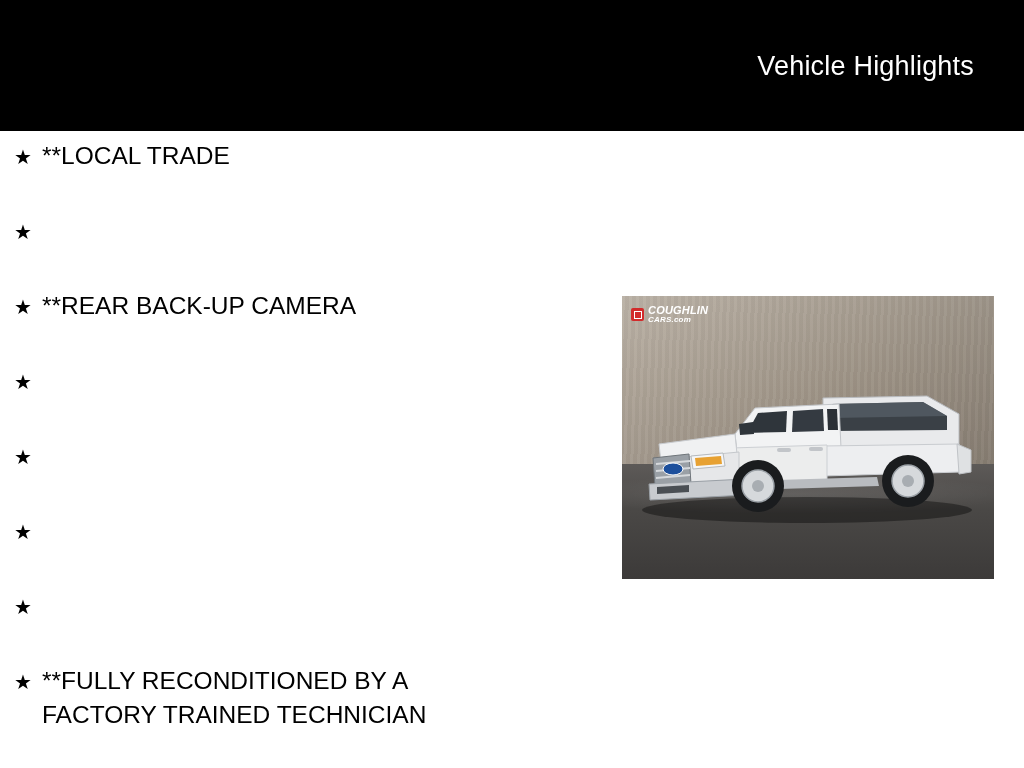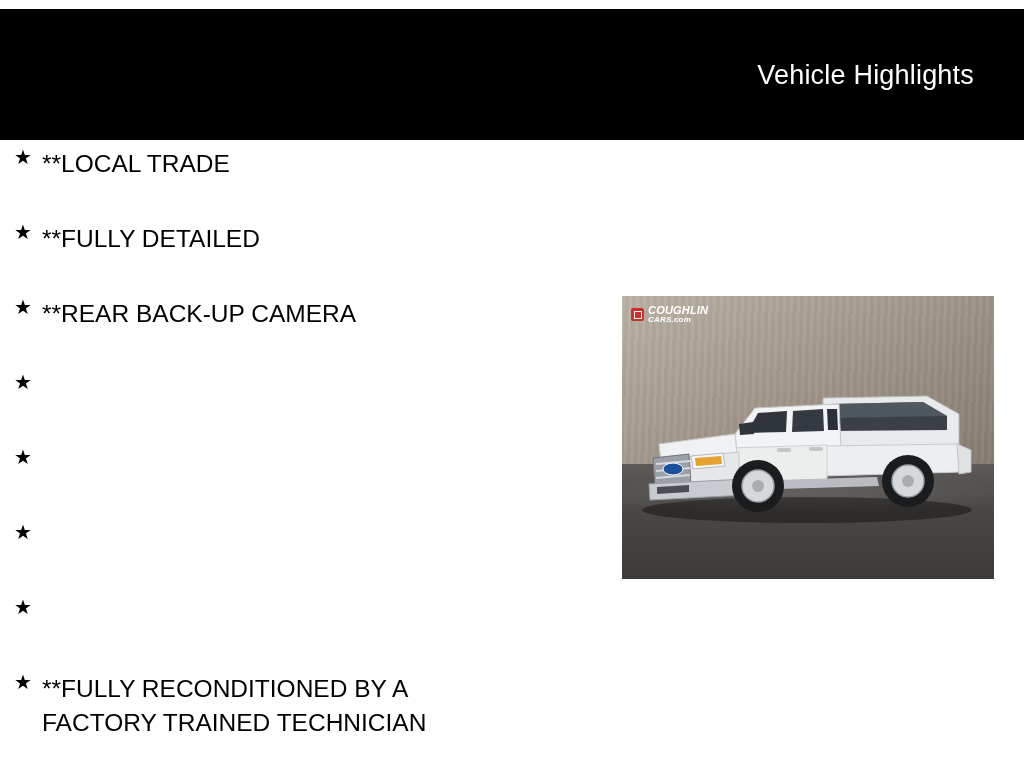--- a/index.html
+++ b/index.html
@@ -16,21 +16,21 @@
     position: relative;
     width: 1024px;
     height: 768px;
     background: #ffffff;
   }
 
   
   .header {
     position: absolute;
     left: 0;
-    top: 9px;
+    top: 0;
     width: 1024px;
     height: 131px;
     background: #000000;
   }
 
   .header-title {
     position: absolute;
     right: 50px;
     top: 50px;
     color: #ffffff;
@@ -67,21 +67,21 @@
     line-height: 30px;
     text-align: left;
     padding-top: 11px;
   }
 
   .highlight-text {
     flex: 1 1 auto;
     color: #000000;
     font-size: 24.5px;
     line-height: 34px;
-    padding-top: 16px;
+    padding-top: 8px;
     white-space: pre-line;
   }
 
   
   .photo {
     position: absolute;
     left: 622px;
     top: 296px;
     width: 372px;
     height: 283px;
@@ -185,21 +185,20 @@
     <div class="header-title">Vehicle Highlights</div>
   </div>
 
   <ul class="highlights">
     <li class="highlight-item">
       <span class="bullet-star">★</span>
       <span class="highlight-text">**LOCAL TRADE</span>
     </li>
     <li class="highlight-item">
       <span class="bullet-star">★</span>
-      <span class="highlight-text">**FULLY DETAILED</span>
     </li>
     <li class="highlight-item">
       <span class="bullet-star">★</span>
       <span class="highlight-text">**REAR BACK-UP CAMERA</span>
     </li>
     <li class="highlight-item">
       <span class="bullet-star">★</span>
     </li>
     <li class="highlight-item">
       <span class="bullet-star">★</span>

